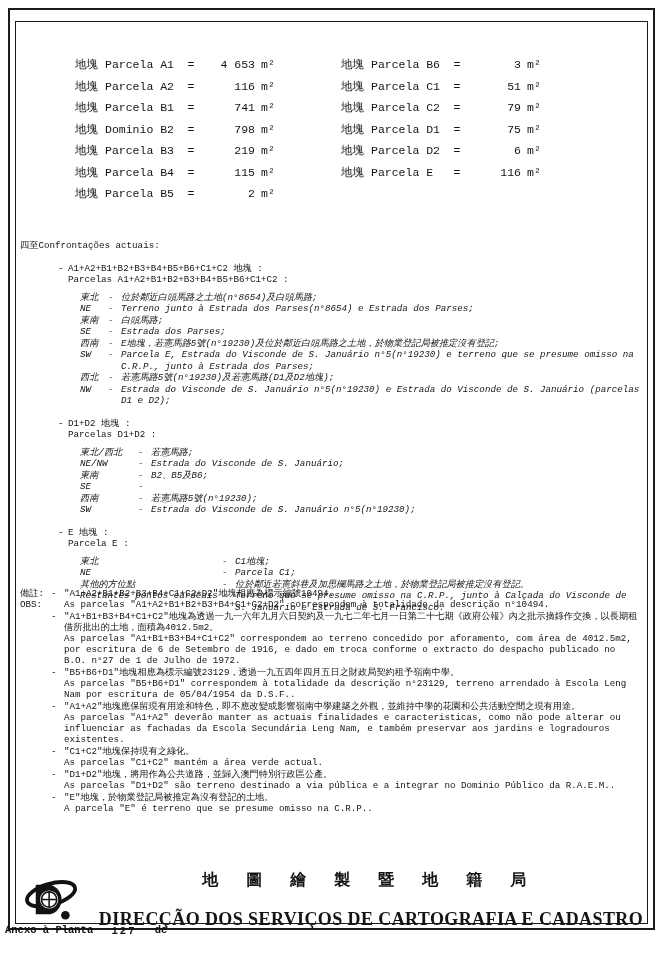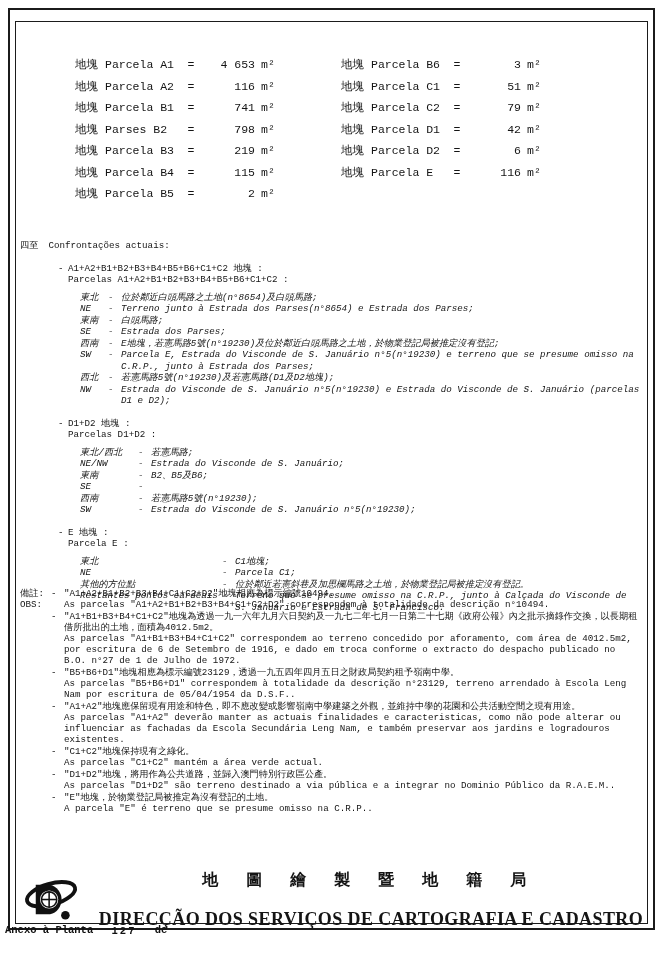--- a/index.html
+++ b/index.html
@@ -21,21 +21,21 @@
   .p-col.right{left:266px;}
   .p-row{display:flex;white-space:nowrap;}
   .p-pre{margin-right:7px;}
   .p-name{width:78px;}
   .p-eq{width:16px;text-align:center;}
   .p-val{width:56px;text-align:right;margin-right:6px;}
 
   
   .conf{position:absolute;top:240px;left:20px;right:24px;
         font-size:9.2px;line-height:11.5px;}
-  .c-heading{display:flex;gap:10px;}
+  .c-heading{display:flex;gap:0;}
   .c-block{margin-top:11px;}
   .c-title{display:flex;padding-left:38px;}
   .c-tdash{flex:0 0 10px;}
   .c-rows{margin-top:6px;padding-left:60px;}
   .c-row{display:flex;font-style:italic;}
   .c-label{flex:0 0 28px;}
   .lw-m .c-label{flex:0 0 58px;}
   .lw-l .c-label{flex:0 0 142px;}
   .c-dash{flex:0 0 13px;}
   .c-text{flex:1;}
@@ -90,21 +90,21 @@
         </div>
         <div class="p-row">
           <span class="p-pre">地塊</span>
           <span class="p-name">Parcela B1</span>
           <span class="p-eq">=</span>
           <span class="p-val">741</span>
           <span class="p-unit">m²</span>
         </div>
         <div class="p-row">
           <span class="p-pre">地塊</span>
-          <span class="p-name">Parses B2</span>
+          <span class="p-name">Dominio B2</span>
           <span class="p-eq">=</span>
           <span class="p-val">798</span>
           <span class="p-unit">m²</span>
         </div>
         <div class="p-row">
           <span class="p-pre">地塊</span>
           <span class="p-name">Parcela B3</span>
           <span class="p-eq">=</span>
           <span class="p-val">219</span>
           <span class="p-unit">m²</span>
@@ -143,21 +143,21 @@
           <span class="p-pre">地塊</span>
           <span class="p-name">Parcela C2</span>
           <span class="p-eq">=</span>
           <span class="p-val">79</span>
           <span class="p-unit">m²</span>
         </div>
         <div class="p-row">
           <span class="p-pre">地塊</span>
           <span class="p-name">Parcela D1</span>
           <span class="p-eq">=</span>
-          <span class="p-val">42</span>
+          <span class="p-val">75</span>
           <span class="p-unit">m²</span>
         </div>
         <div class="p-row">
           <span class="p-pre">地塊</span>
           <span class="p-name">Parcela D2</span>
           <span class="p-eq">=</span>
           <span class="p-val">6</span>
           <span class="p-unit">m²</span>
         </div>
         <div class="p-row">

